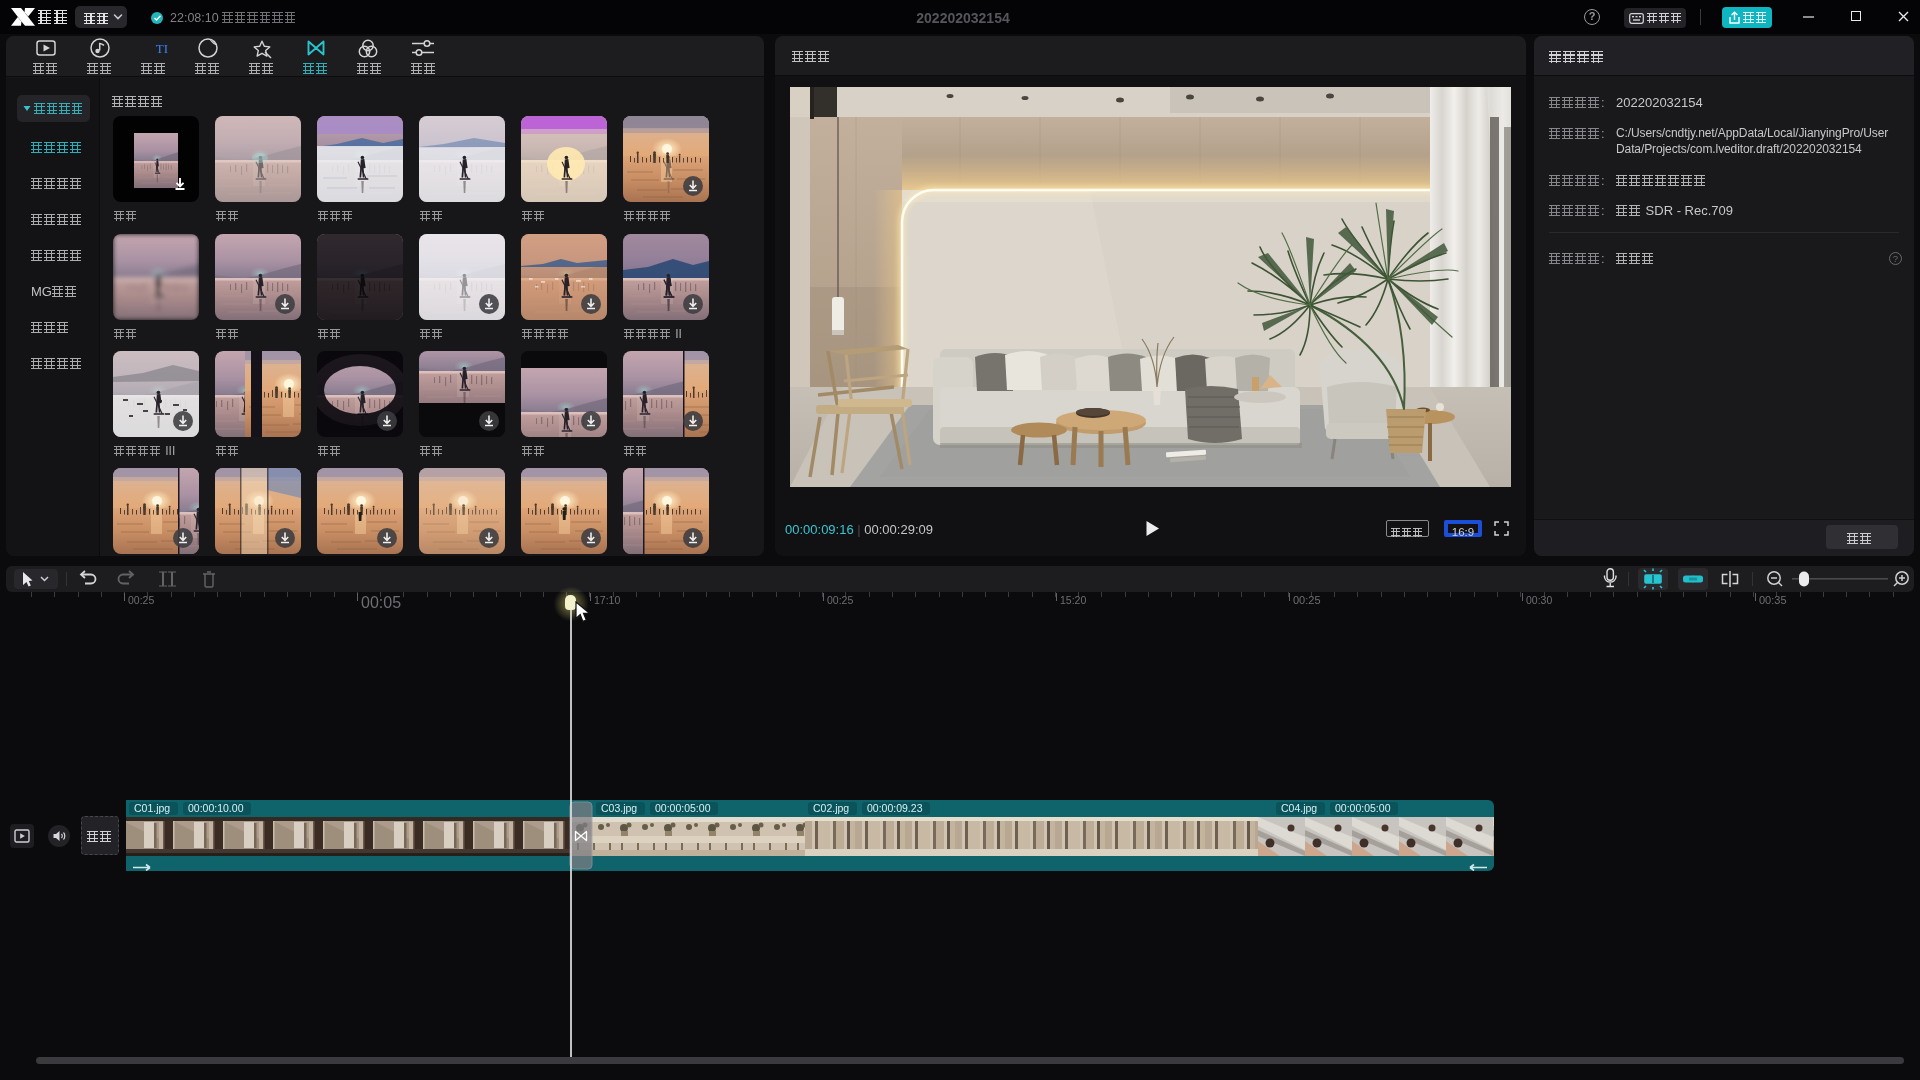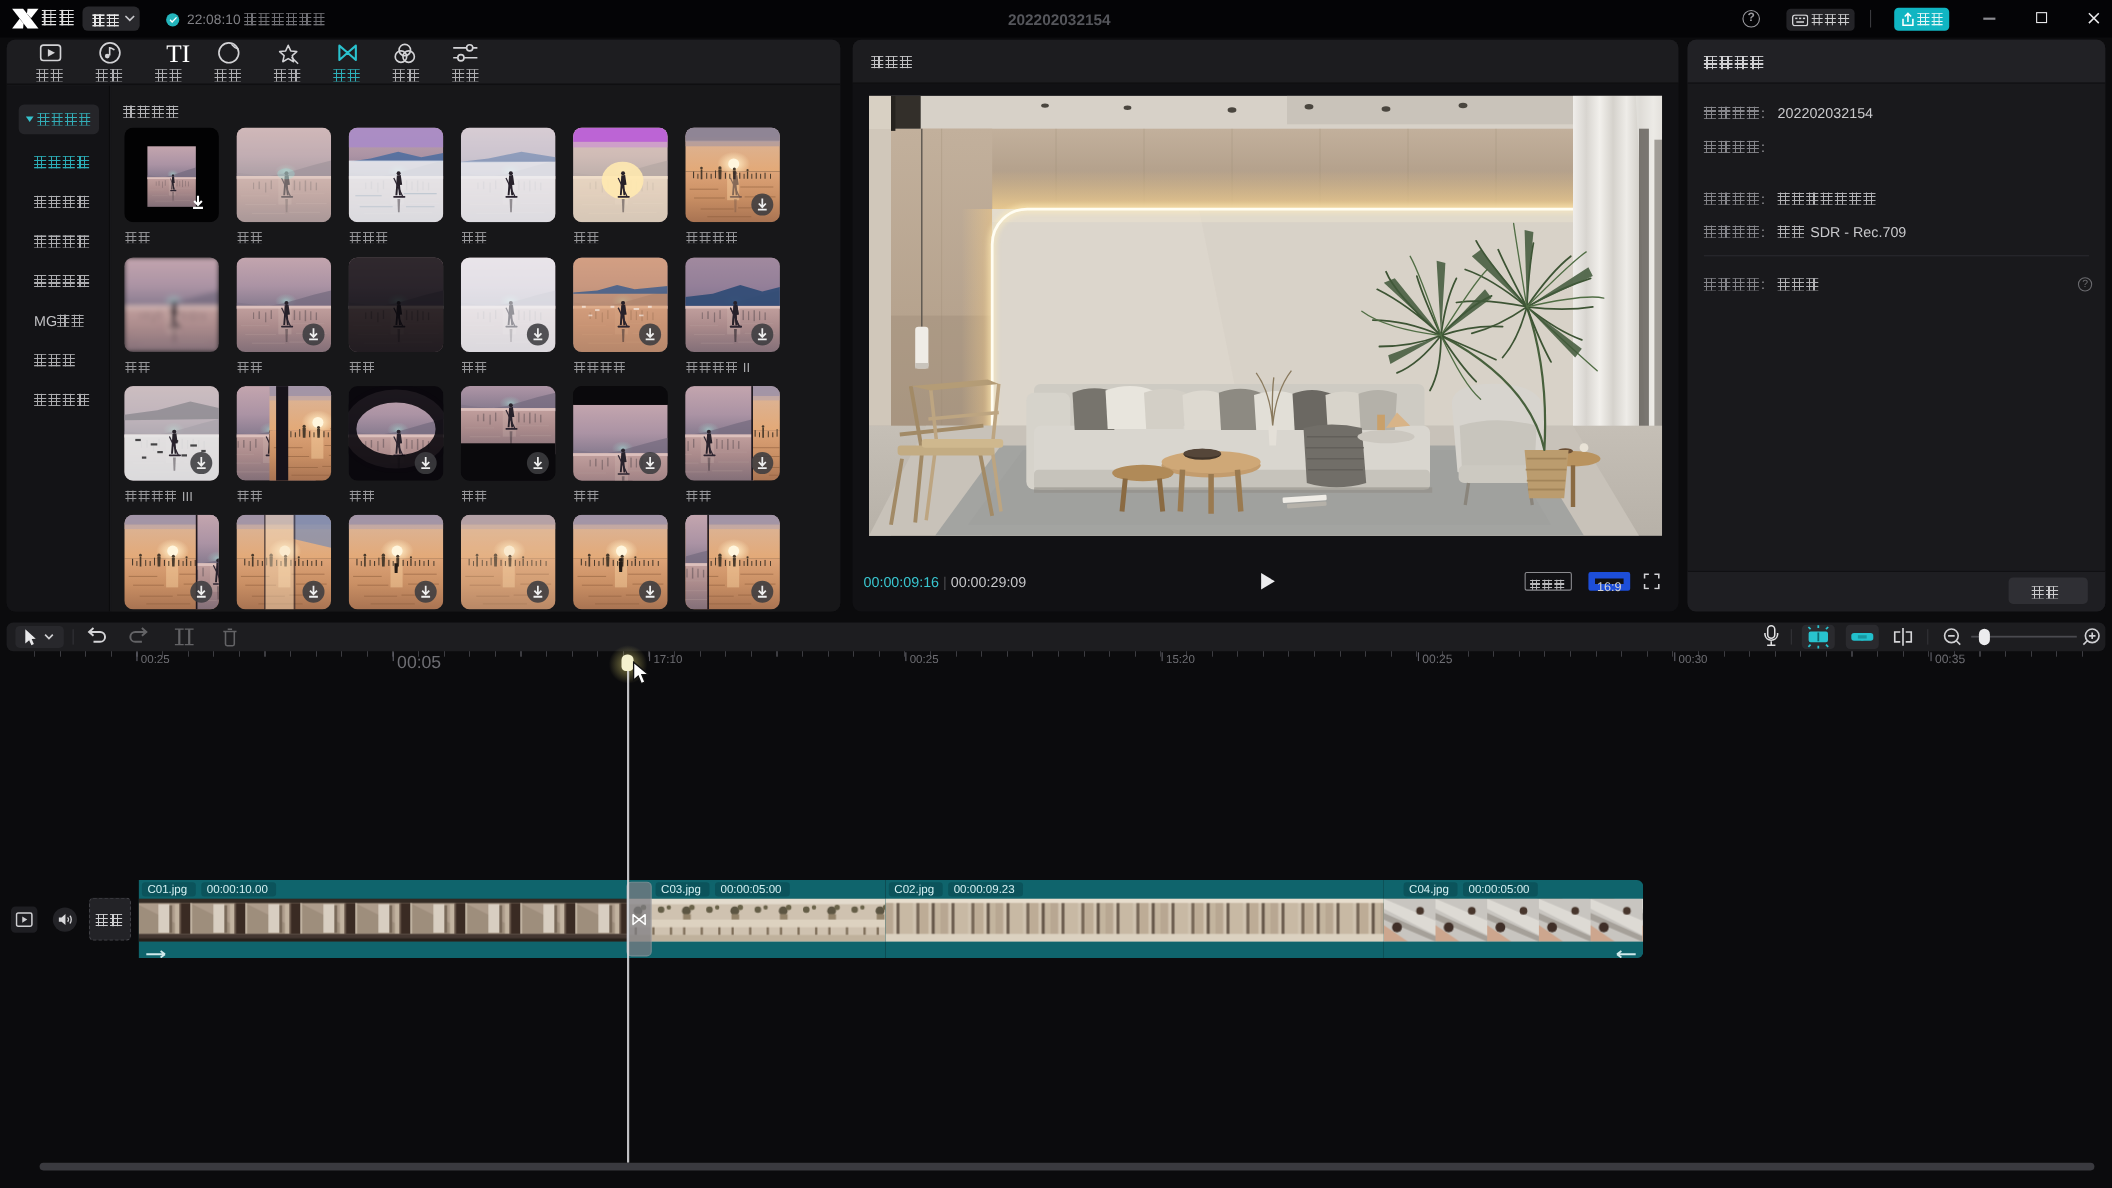--- a/index.html
+++ b/index.html
@@ -190,21 +190,21 @@
           <path d="M296.5 5.5 L304 12 L296.5 18.5 Z M311.5 5.5 L304 12 L311.5 18.5 Z"></path>
         </g>
       <circle cx="356" cy="9.5" r="5.2"></circle>
         <circle cx="352.5" cy="15.5" r="5.2"></circle>
         <circle cx="359.5" cy="15.5" r="5.2"></circle>
       <path d="M400 7.5 H422 M400 16.5 H422" stroke-width="1.5"></path>
       <circle cx="415" cy="7.5" r="2.8" fill="#1d1d20"></circle>
       <circle cx="407" cy="16.5" r="2.8" fill="#1d1d20"></circle>
     </g>
   </svg>
-  <div class="a" style="left:143px;top:1px;width:26px;height:24px;color:#ffffff;font-family:'Liberation Serif',serif;font-size:23px;text-align:center;line-height:24px">TI</div>
+  <div class="a" style="left:143px;top:1px;width:26px;height:24px;color:#3b82f6;font-family:'Liberation Serif',serif;font-size:13px;text-align:center;line-height:24px">TI</div>
   <div class="a zz1" style="left:27px;top:25px;font-size:13px;color:#c5c5c8"><i class="z"></i><i class="z"></i></div>
   <div class="a zz1" style="left:81px;top:25px;font-size:13px;color:#c5c5c8"><i class="z"></i><i class="z"></i></div>
   <div class="a zz1" style="left:135px;top:25px;font-size:13px;color:#c5c5c8"><i class="z"></i><i class="z"></i></div>
   <div class="a zz1" style="left:189px;top:25px;font-size:13px;color:#c5c5c8"><i class="z"></i><i class="z"></i></div>
   <div class="a zz1" style="left:243px;top:25px;font-size:13px;color:#c5c5c8"><i class="z"></i><i class="z"></i></div>
   <div class="a zz1" style="left:297px;top:25px;font-size:13px;color:#31c5cf"><i class="z"></i><i class="z"></i></div>
   <div class="a zz1" style="left:351px;top:25px;font-size:13px;color:#c5c5c8"><i class="z"></i><i class="z"></i></div>
   <div class="a zz1" style="left:405px;top:25px;font-size:13px;color:#c5c5c8"><i class="z"></i><i class="z"></i></div>
 
   <div class="a" style="left:11px;top:59px;width:73px;height:27px;background:#252529;border-radius:5px"></div>
@@ -671,32 +671,33 @@
     <ellipse cx="470" cy="310" rx="26" ry="6" fill="#cbc7bf"></ellipse>
     <rect x="462" y="290" width="7" height="14" fill="#c9a06a"></rect>
     <path d="M480 288 L492 300 L470 302 Z" fill="#d8b488"></path>
   </svg>
 
   <div class="a" style="left:10px;top:486px;font-size:13px;color:#39c6d0">00:00:09:16<span style="color:#4a4a4e"> | </span><span style="color:#c6c6c9">00:00:29:09</span></div>
   <svg class="a" style="left:370px;top:484px" width="15" height="17" viewBox="0 0 15 17">
       <path d="M1.5 1 L14 8.5 L1.5 16 Z" fill="#ececee"></path>
     </svg>
   <div class="a" style="left:611px;top:484px;width:43px;height:17px;border:1px solid #8a8a8e;border-radius:2px;text-align:center"><span style="font-size:11px;color:#d2d2d5;position:relative;top:1.5px"><i class="z" style="font-size:11px"></i><i class="z" style="font-size:11px"></i><i class="z" style="font-size:11px"></i></span></div>
-  <div class="a" style="left:669px;top:484px;width:38px;height:17px;border:6px solid #1d4ed8;border-radius:2px;text-align:center;font-size:11.5px;color:#d2d2d5;line-height:16px">16:9</div>
+  <div class="a" style="left:669px;top:484px;width:38px;height:17px;border:4px solid #1d4ed8;border-radius:2px;text-align:center;font-size:11.5px;color:#d2d2d5;line-height:16px">16:9</div>
   <svg class="a" style="left:719px;top:485px" width="15" height="15" viewBox="0 0 15 15">
       <path d="M1 5 V1 H5 M10 1 H14 V5 M14 10 V14 H10 M5 14 H1 V10" stroke="#d2d2d5" stroke-width="1.5" fill="none"></path>
     </svg>
 </div>
 
 <div class="a" id="rightpanel" style="left:1534px;top:36px;width:380px;height:520px;background:#19191c;border-radius:8px;overflow:hidden">
   <div class="a" style="left:0;top:0;width:380px;height:40px;background:#212125;border-bottom:1px solid #0c0c0e"></div>
   <div class="a zb" style="left:15px;top:13px;font-size:14px;font-weight:bold;color:#e9e9eb"><i class="z"></i><i class="z"></i><i class="z"></i><i class="z"></i></div>
   <div class="a" style="left:15px;top:59px;font-size:13px;color:#96969b"><i class="z"></i><i class="z"></i><i class="z"></i><i class="z"></i>:</div>
   <div class="a" style="left:82px;top:59px;font-size:13px;color:#c8c8cb">202202032154</div>
   <div class="a" style="left:15px;top:90px;font-size:13px;color:#96969b"><i class="z"></i><i class="z"></i><i class="z"></i><i class="z"></i>:</div>
+  <div class="a" style="left:82px;top:90px;font-size:12px;letter-spacing:-0.1px;line-height:15.5px;color:#c8c8cb;white-space:nowrap">C:/Users/cndtjy.net/AppData/Local/JianyingPro/User<br>Data/Projects/com.lveditor.draft/202202032154</div>
   <div class="a" style="left:15px;top:137px;font-size:13px;color:#96969b"><i class="z"></i><i class="z"></i><i class="z"></i><i class="z"></i>:</div>
   <div class="a" style="left:82px;top:137px;font-size:13px;color:#c8c8cb"><i class="z"></i><i class="z"></i><i class="z"></i><i class="z"></i><i class="z"></i><i class="z"></i><i class="z"></i></div>
   <div class="a" style="left:15px;top:167px;font-size:13px;color:#96969b"><i class="z"></i><i class="z"></i><i class="z"></i><i class="z"></i>:</div>
   <div class="a" style="left:82px;top:167px;font-size:13px;color:#c8c8cb"><i class="z"></i><i class="z"></i> SDR - Rec.709</div>
   <div class="a" style="left:15px;top:196px;width:350px;height:1px;background:#2a2a2e"></div>
   <div class="a" style="left:15px;top:215px;font-size:13px;color:#96969b"><i class="z"></i><i class="z"></i><i class="z"></i><i class="z"></i>:</div>
   <div class="a" style="left:82px;top:215px;font-size:13px;color:#c8c8cb"><i class="z"></i><i class="z"></i><i class="z"></i></div>
   <div class="a" style="left:355px;top:216px;width:13px;height:13px;border:1.2px solid #6a6a6e;border-radius:50%;color:#6a6a6e;font-size:9.5px;text-align:center;line-height:12px">?</div>
   <div class="a" style="left:0;top:483px;width:380px;height:37px;background:#1e1e22;border-top:1px solid #101013"></div>
   <div class="a" style="left:292px;top:489px;width:72px;height:24px;background:#2f2f34;border-radius:4px"></div>

